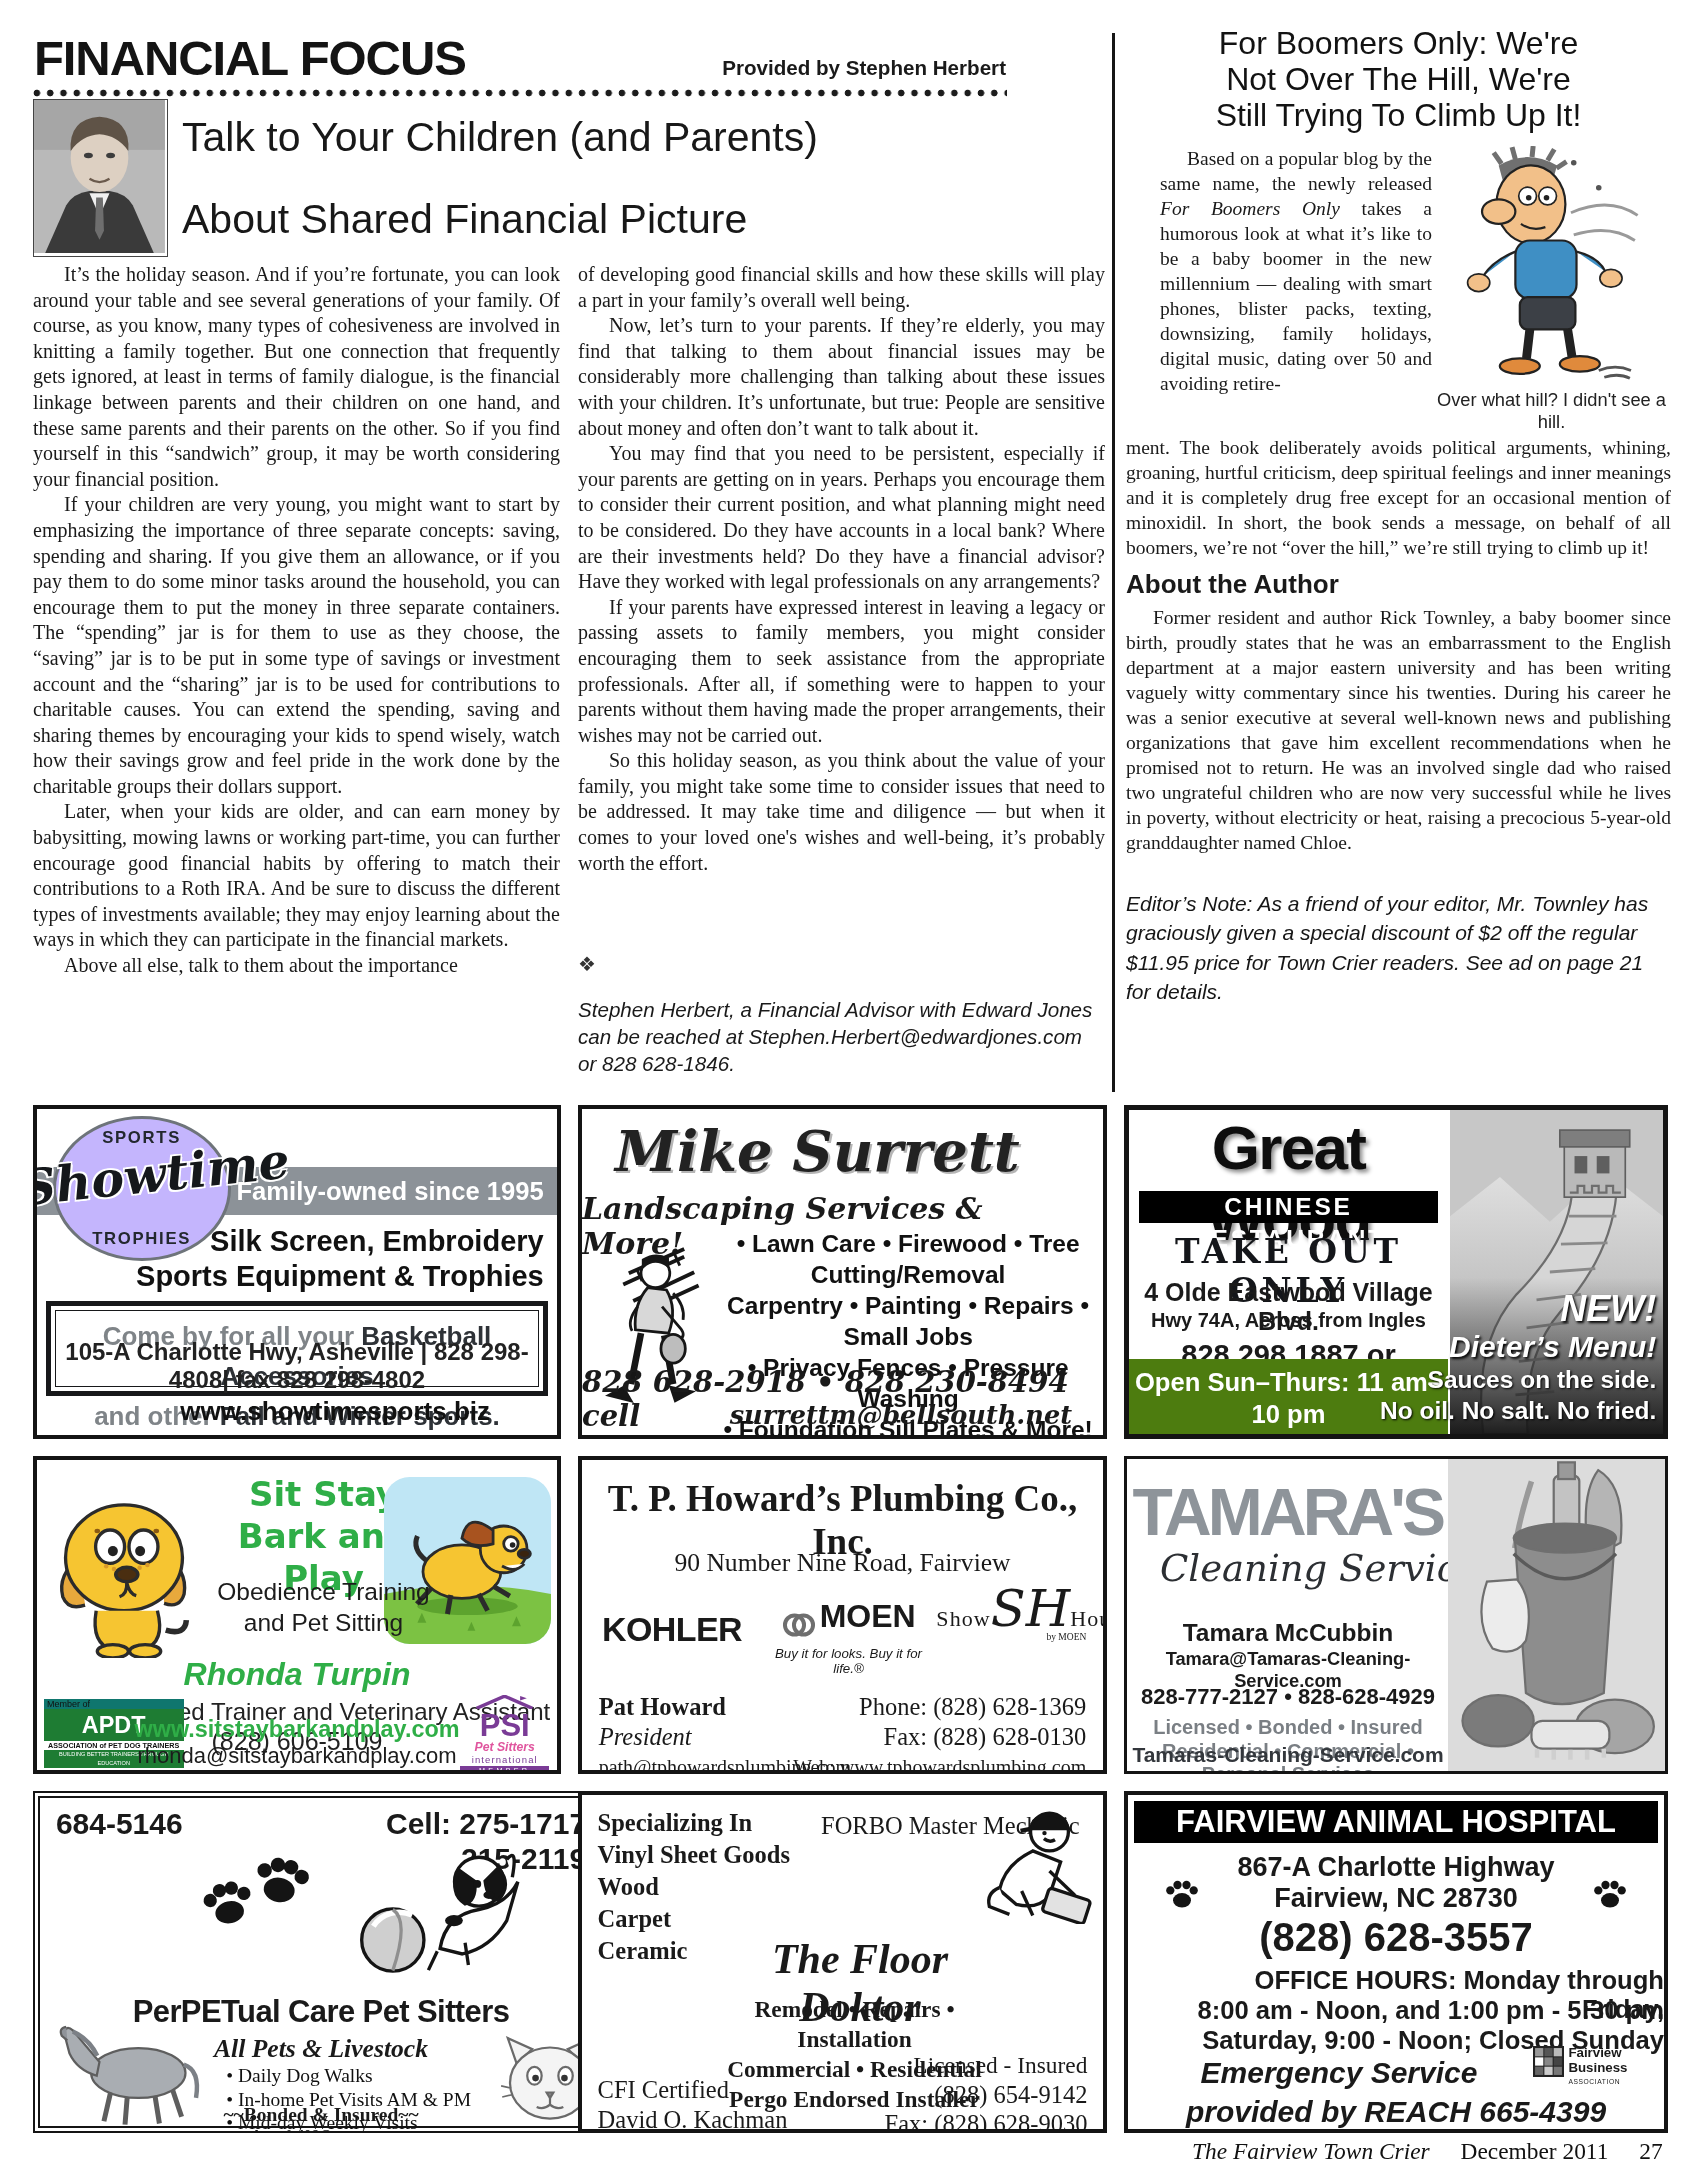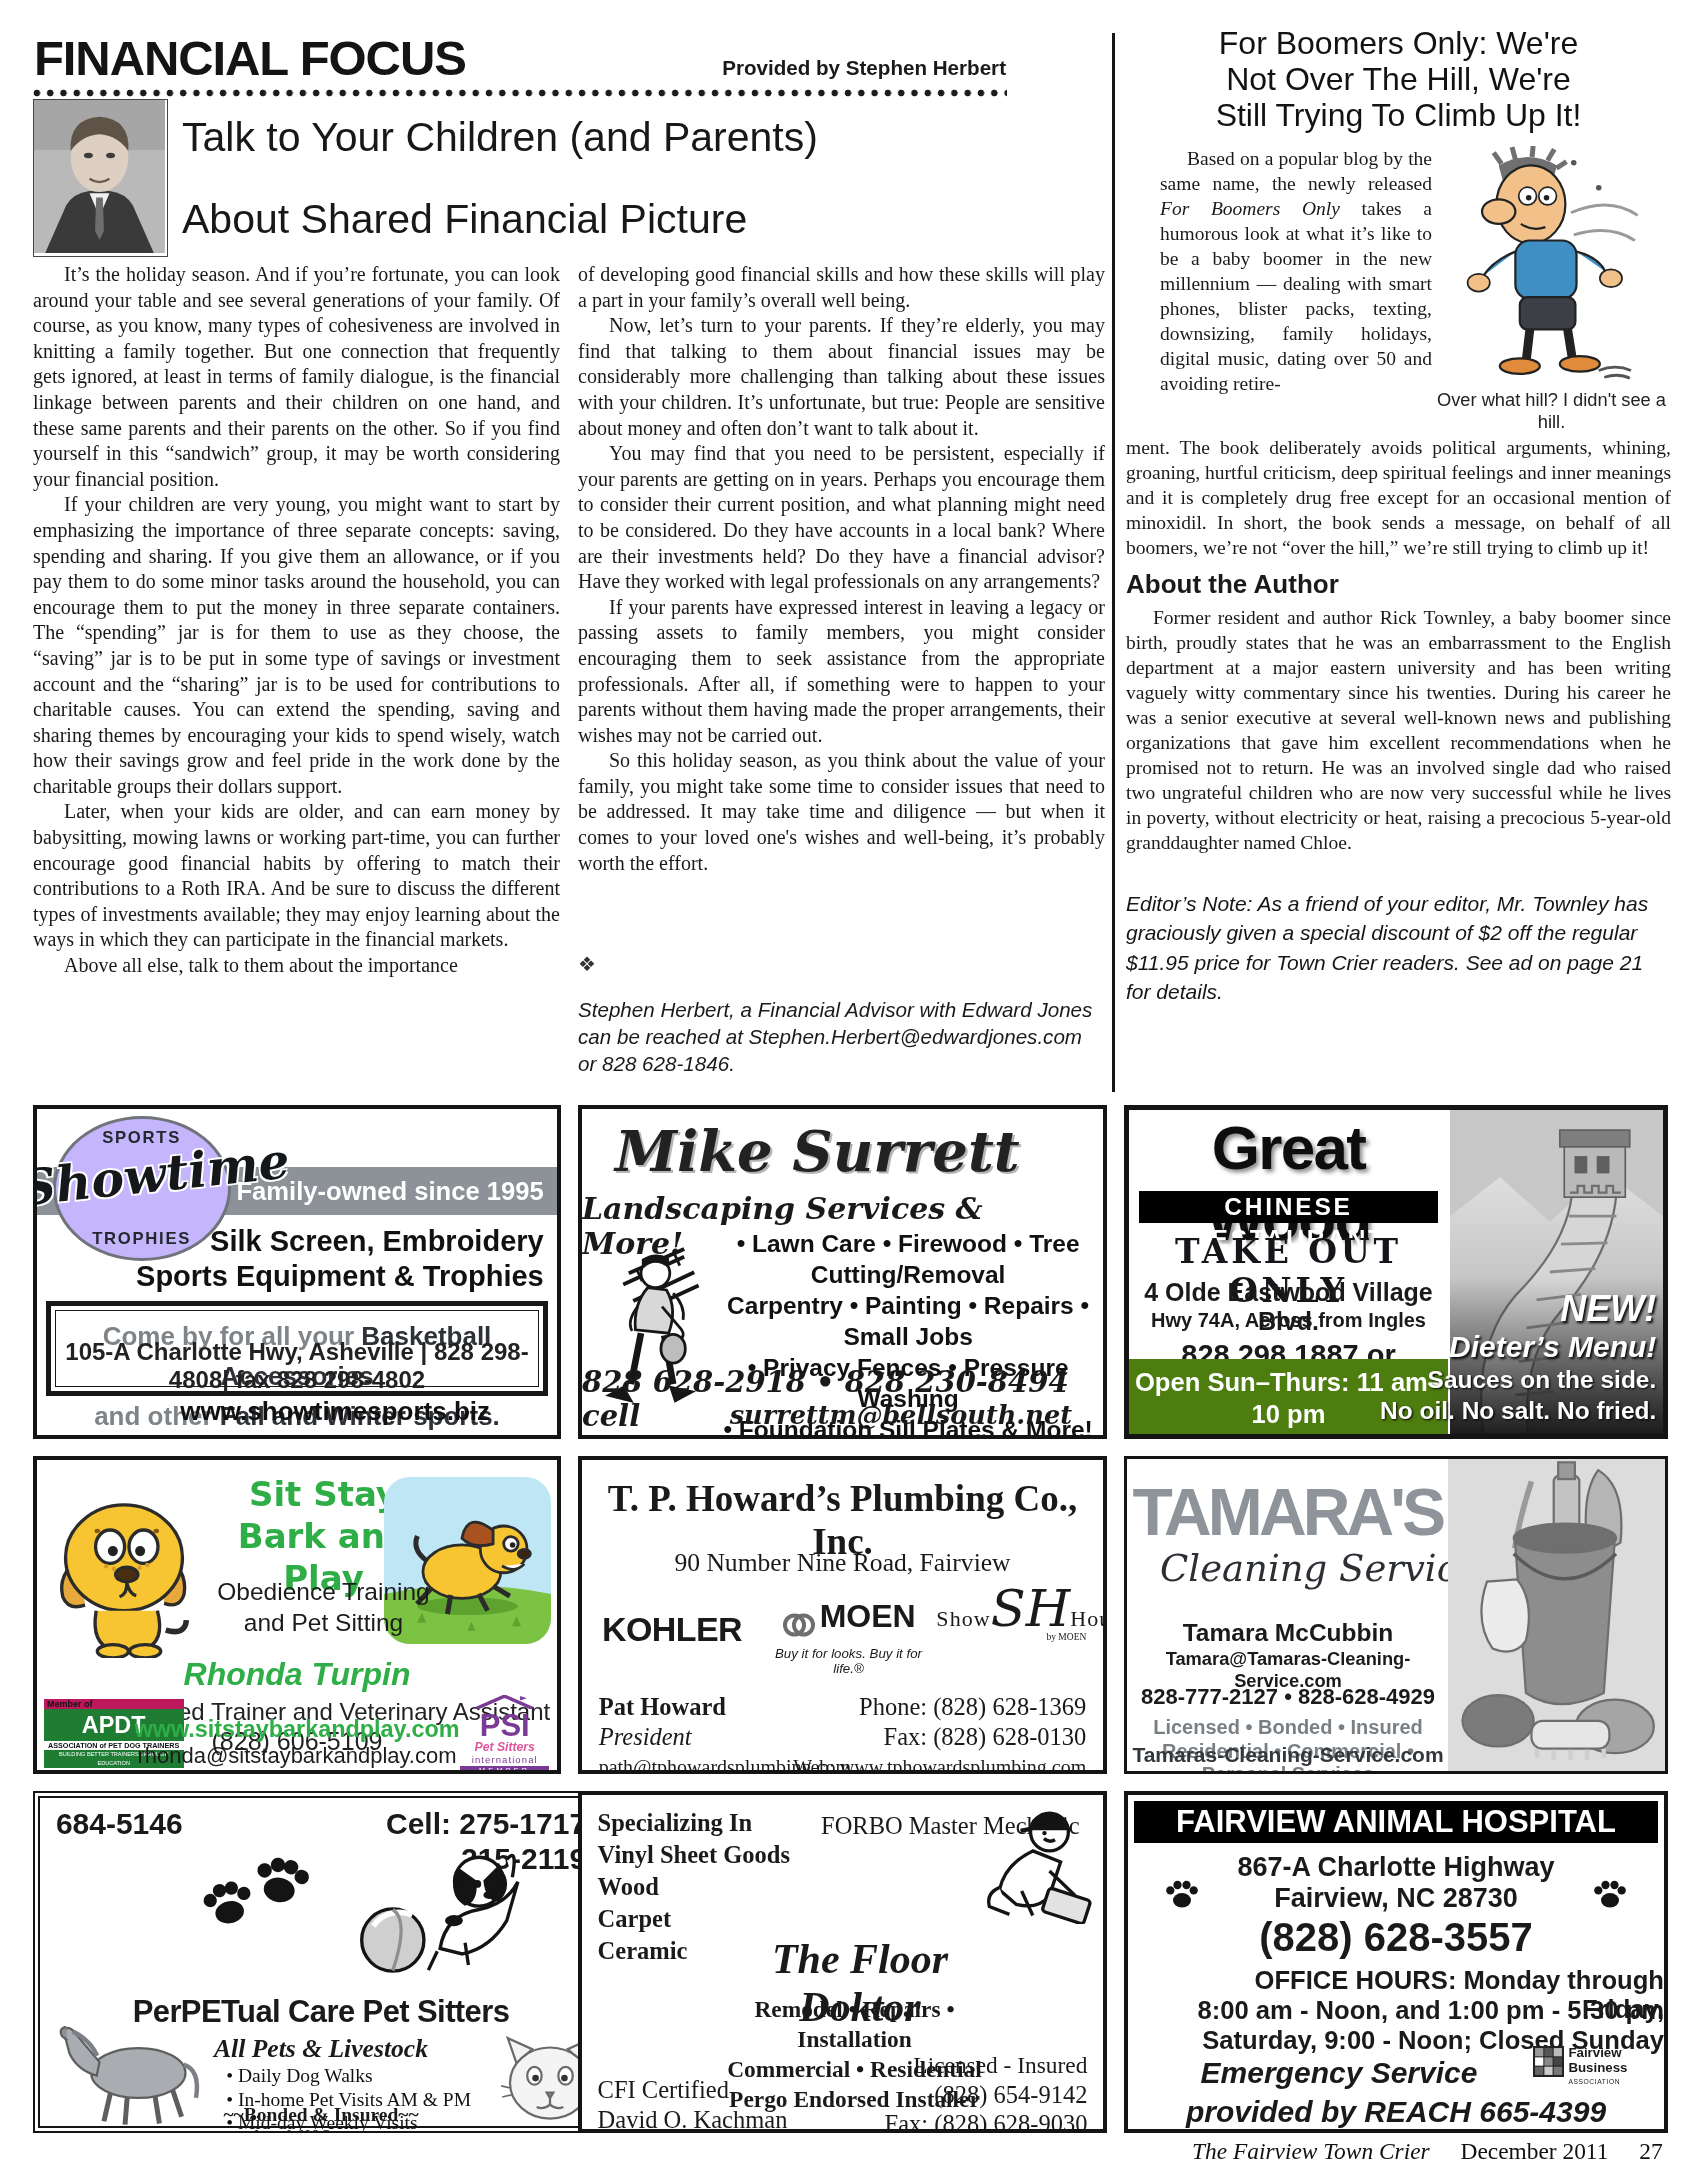--- a/index.html
+++ b/index.html
@@ -99,21 +99,21 @@
   
   #ss-title{left:167px;top:13.3px;width:239px;text-align:center;font-family:"DejaVu Sans",sans-serif;font-weight:bold;font-size:34px;line-height:42px;color:#2fae47;}
   #ss-services{left:167px;top:116px;width:239px;text-align:center;font-size:24.5px;line-height:31px;color:#1c1c1c;}
   #ss-rundog{right:5.6px;top:16.7px;width:167px;height:167px;border-radius:25.6px;overflow:hidden;}
   #ss-rhonda{left:0;right:0;top:196px;text-align:center;font-style:italic;font-weight:bold;font-size:32px;color:#2fae47;font-family:"Liberation Sans",sans-serif;}
   #ss-cert{left:0;right:0;top:238px;text-align:center;font-size:24px;color:#222;}
   #ss-phone{left:0;right:0;top:267px;text-align:center;font-size:25px;color:#222;}
   #ss-web{left:0;right:0;bottom:27px;text-align:center;font-size:23.4px;font-weight:bold;color:#2fae47;}
   #ss-email{left:0;right:0;bottom:1.1px;text-align:center;font-size:22px;color:#1c1c1c;}
   #ss-apdt{left:6.7px;bottom:3.3px;width:140px;height:68px;font-family:"Liberation Sans",sans-serif;}
-  #apdt-member{font-size:9px;background:#be185d;color:#111;padding-left:3.3px;font-weight:bold;}
+  #apdt-member{font-size:9px;background:#0f766e;color:#111;padding-left:3.3px;font-weight:normal;}
   #apdt-main{background:#1e7c33;color:#fff;font-size:23.4px;font-weight:bold;text-align:center;height:32px;line-height:32px;}
   #apdt-assoc{font-size:7.2px;color:#111;text-align:center;font-weight:bold;}
   #apdt-strip{background:#1e7c33;color:#fff;font-size:5.6px;text-align:center;line-height:9px;}
   #ss-psi{right:7.8px;bottom:3.3px;width:89px;height:72px;text-align:center;font-family:"Liberation Sans",sans-serif;}
   #psi-main{font-size:31px;font-weight:bold;color:#7a3b96;line-height:29px;}
   #psi-ps{font-style:italic;font-size:12.2px;color:#e0559e;font-weight:bold;}
   #psi-intl{font-size:9.5px;color:#7a3b96;letter-spacing:1.1px;}
   #psi-member{background:#7a3b96;color:#fff;font-size:7.2px;letter-spacing:3.3px;margin-top:1.1px;}
 
   

